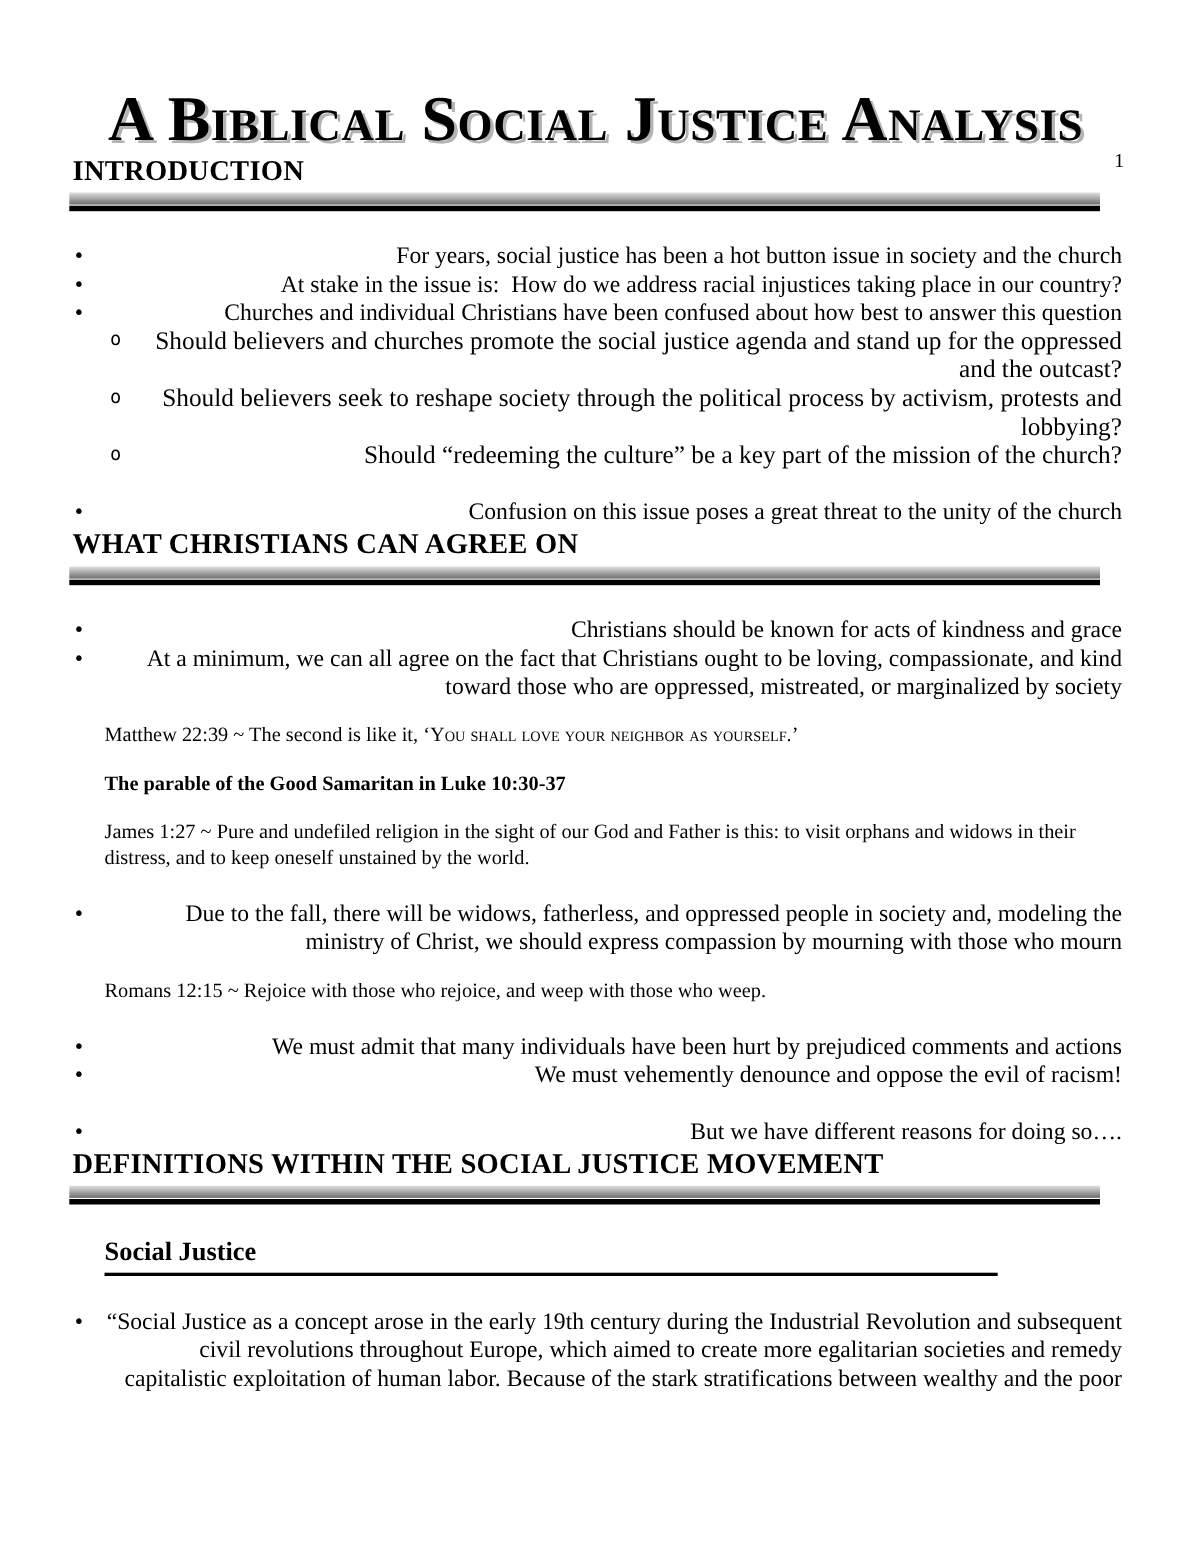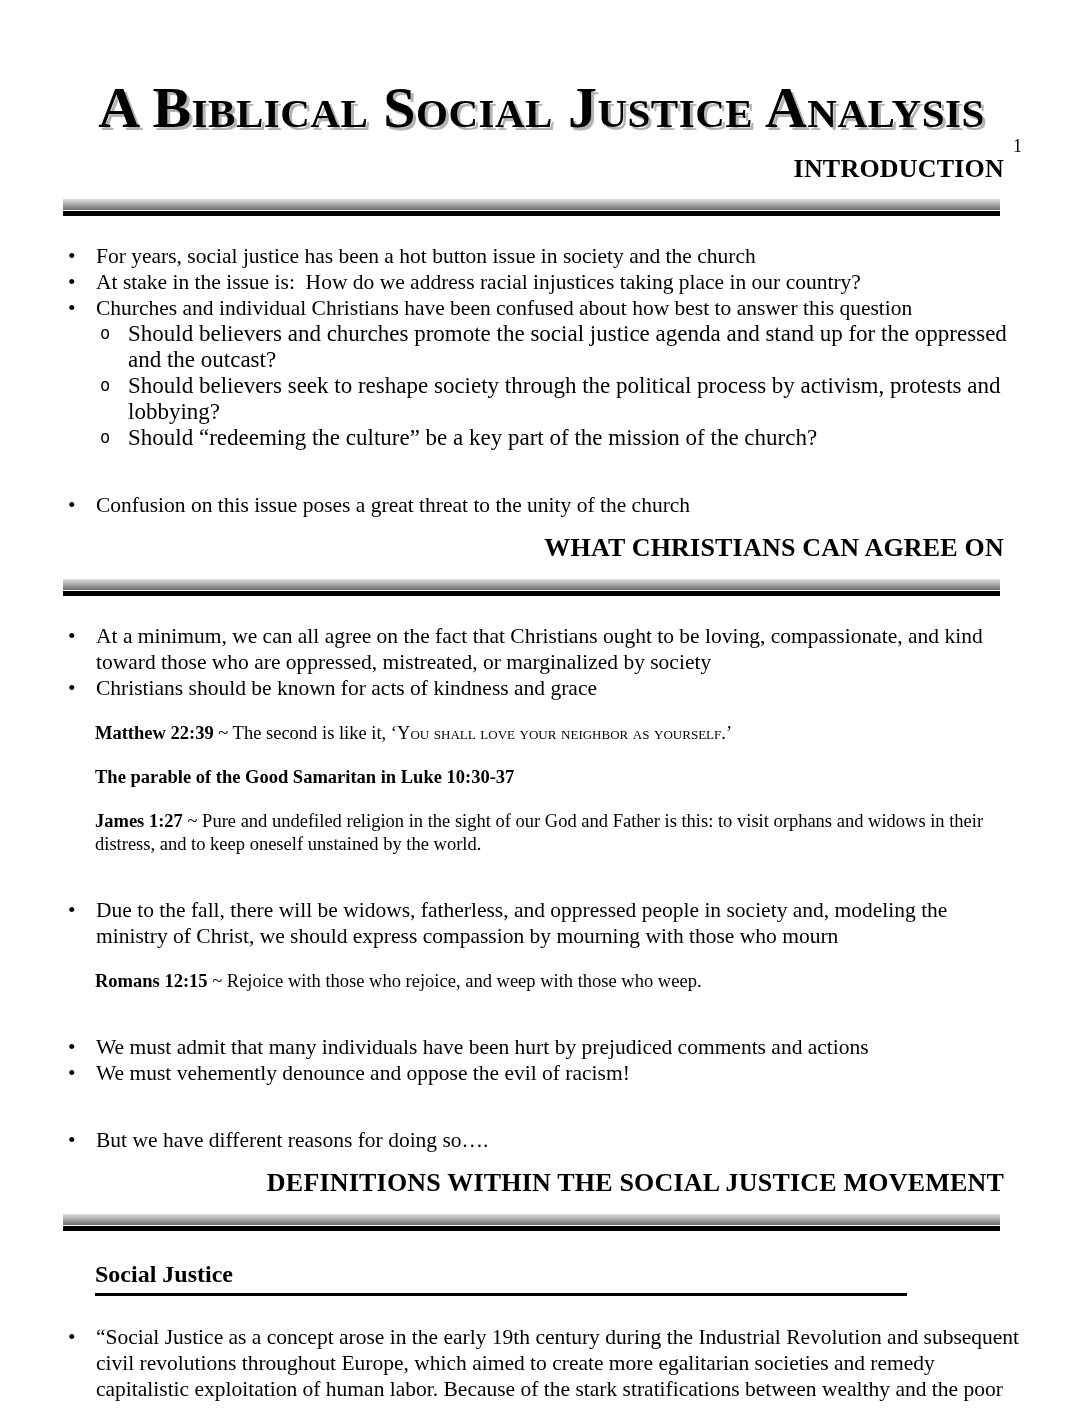--- a/index.html
+++ b/index.html
@@ -25,54 +25,53 @@
     text-align: center;
     font-variant: small-caps;
     font-weight: bold;
     font-size: 58px;
     line-height: 1.05;
     letter-spacing: 0.5px;
     text-shadow: 3px 3px 0 #b4b4b4;
     white-space: nowrap;
   }
   h2.sec {
-    margin: 16px;
+    margin: 3px;
     font-size: 26px;
     font-weight: bold;
     letter-spacing: 0.2px;
     line-height: 1.1;
-    text-align: right;
   }
   .sec-intro   { margin-top: 14px; }
   .sec-agree   { margin-top: 30px; }
   .sec-defs    { margin-top: 30px; }
   .rule { width: 937px; margin-top: 5px; }
   .rule .gray  { height: 11px; background: linear-gradient(to bottom, #dedede 0%, #b9b9b9 35%, #8f8f8f 70%, #6e6e6e 100%); }
   .rule .blk   { height: 5px; background: #000; margin-top: 1px; }
 
-  ul { list-style: none; margin: 0; padding: 0; }
+  ul { list-style: none; margin: 0; padding: 0; text-align: right; }
   .l1 { font-size: 21.5px; line-height: 26px; }
   .l1 > li { position: relative; padding-left: 33px; white-space: pre-wrap; }
   .l1 > li::before { content: "\2022"; position: absolute; left: 5px; }
   .l2 { font-size: 23px; line-height: 26px; }
   .l2 > li { position: relative; padding-left: 65px; white-space: pre-wrap; }
   .l2 > li::before {
     content: "o"; position: absolute; left: 37px; top: -1px;
     font-family: "DejaVu Sans Mono", monospace; font-size: 17px;
   }
-  .gap-t  { margin-top: 41px; }
+  .gap-t  { margin-top: 25px; }
   .list-after-bar { margin-top: 27px; }
 
   .quote {
     margin: 21px 0 0 32px;
     font-size: 18.5px;
     line-height: 23px;
     max-width: 925px;
   }
-  .quote .ref { font-weight: bold; }
+  .quote .ref { font-weight: normal; }
   .quote .sc  { font-variant: small-caps; }
   .quote.bold-line { font-weight: bold; }
 
   h3.subhead {
     margin: 30px 0 0 32px;
     width: 812px;
     font-size: 24px;
     font-weight: bold;
     border-bottom: 3px solid #000;
     padding-bottom: 6px;
@@ -109,22 +108,22 @@
     <li>Confusion on this issue poses a great threat to the unity of the church</li>
   </ul>
 
   <h2 class="sec sec-agree">WHAT CHRISTIANS CAN AGREE ON</h2>
   <div class="rule">
     <div class="gray"></div>
     <div class="blk"></div>
   </div>
 
   <ul class="l1 list-after-bar">
+    <li>Christians should be known for acts of kindness and grace</li>
     <li>At a minimum, we can all agree on the fact that Christians ought to be loving, compassionate, and kind toward those who are oppressed, mistreated, or marginalized by society</li>
-    <li>Christians should be known for acts of kindness and grace</li>
   </ul>
 
   <p class="quote"><span class="ref">Matthew 22:39 </span><span>~ The second is like it, ‘</span><span class="sc">You shall love your neighbor as yourself.</span><span>’</span></p>
 
   <p class="quote bold-line">The parable of the Good Samaritan in Luke 10:30-37</p>
 
   <p class="quote"><span class="ref">James 1:27 </span><span>~ Pure and undefiled religion in the sight of our God and Father is this: to visit orphans and widows in their distress, and to keep oneself unstained by the world.</span></p>
 
   <ul class="l1 gap-t">
     <li>Due to the fall, there will be widows, fatherless, and oppressed people in society and, modeling the ministry of Christ, we should express compassion by mourning with those who mourn</li>

